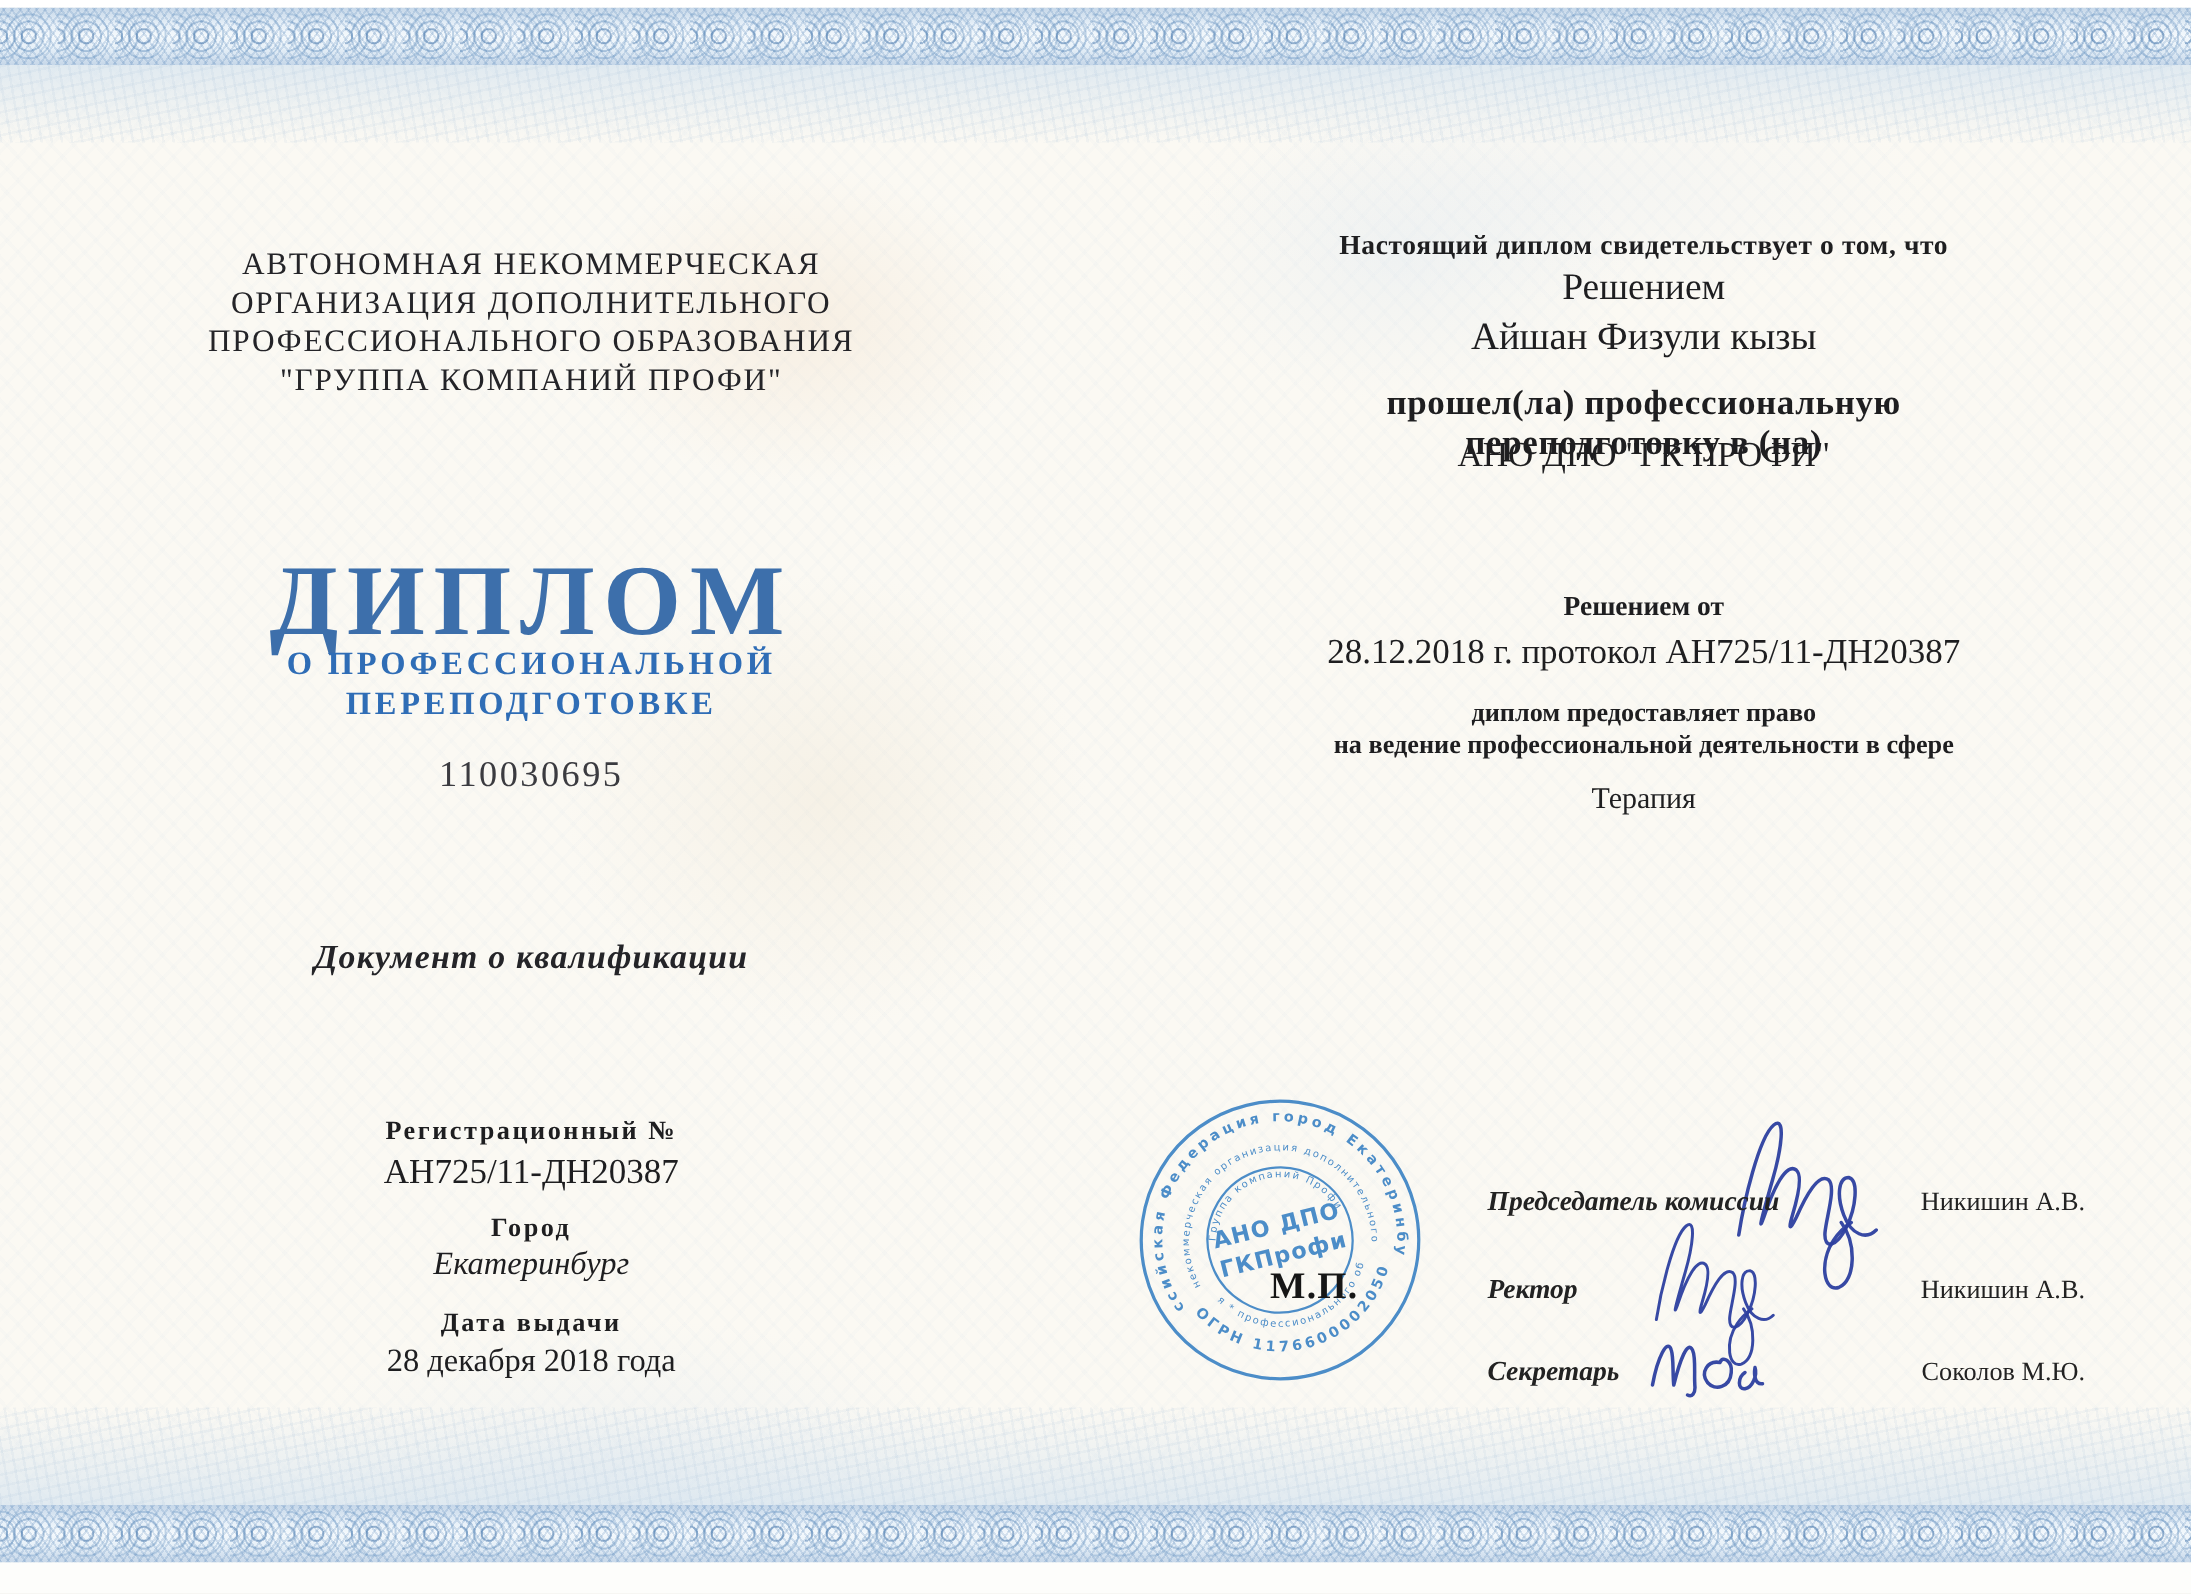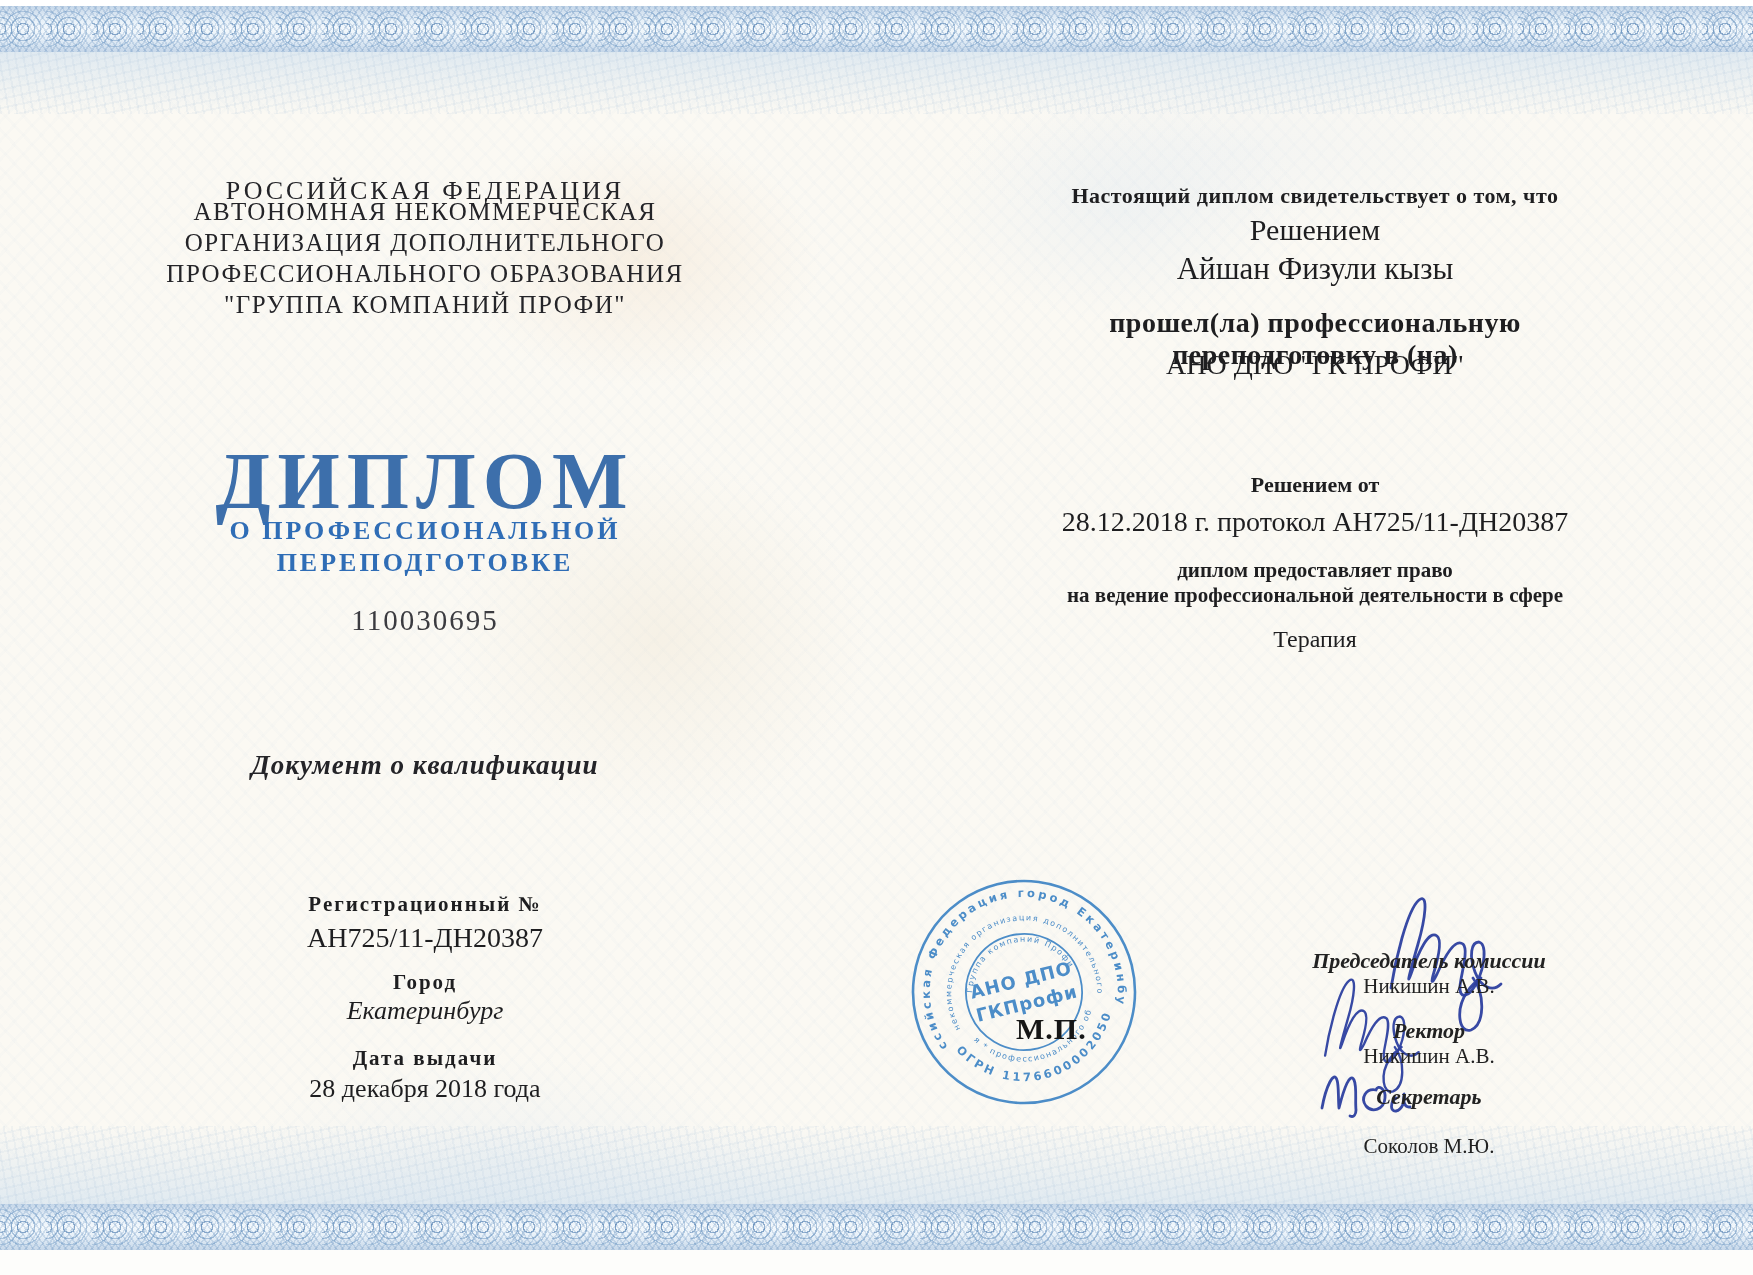--- a/index.html
+++ b/index.html
@@ -69,21 +69,21 @@
   .surname{top:213px; font-size:30px;}
   .given{top:251px; font-size:31px;}
   .completed{top:307px; font-size:28px; font-weight:bold; letter-spacing:.5px;}
   .institution{top:349px; font-size:28px;}
   .decision-label{top:472px; font-size:22px; font-weight:bold;}
   .decision-value{top:506px; font-size:28px;}
   .grants1{top:558px; font-size:21px; font-weight:bold;}
   .grants2{top:583px; font-size:21px; font-weight:bold;}
   .field{top:626px; font-size:24px;}
 
-  .sig-row{position:absolute; left:1190px; width:478px; display:flex; justify-content:space-between; align-items:center;flex-direction:column;}
+  .sig-row{position:absolute; left:1190px; width:478px; display:flex; justify-content:space-between; align-items:center;}
   .sig-row .role{font-style:italic; font-weight:600; font-size:22px; color:#222;}
   .sig-row .name{font-size:21px; color:#222;}
   .row1{top:948px;} .row2{top:1018px;} .row3{top:1084px;gap:24px;}
 
   .mp{position:absolute; left:1016px; top:1012px; font-size:30px; font-weight:600; color:#161616; letter-spacing:1px;}
 
   .seal{position:absolute; left:905px; top:873px; width:238px; height:238px; opacity:.93;}
   .seal text{fill:var(--stamp-blue,#3f85c5);}
   .seal .ring-small{font-family:"DejaVu Sans",sans-serif; font-size:8px; letter-spacing:1.5px;}
   .seal .ring-big{font-family:"DejaVu Sans",sans-serif; font-size:11.5px; letter-spacing:3px; font-weight:600;}
@@ -96,21 +96,20 @@
 
 <div class="page">
 
   <div class="band band-top"></div>
   <div class="wash wash-top"></div>
   <div class="wash wash-bottom"></div>
   <div class="band band-bottom"></div>
   <div class="white-edge-top"></div>
   <div class="white-edge-bottom"></div>
 
-  <div class="abs col-left country">РОССИЙСКАЯ ФЕДЕРАЦИЯ</div>
   <div class="abs col-left org">
     <div>АВТОНОМНАЯ НЕКОММЕРЧЕСКАЯ</div>
     <div>ОРГАНИЗАЦИЯ ДОПОЛНИТЕЛЬНОГО</div>
     <div>ПРОФЕССИОНАЛЬНОГО ОБРАЗОВАНИЯ</div>
     <div>"ГРУППА КОМПАНИЙ ПРОФИ"</div>
   </div>
   <div class="abs col-left diploma-title">ДИПЛОМ</div>
   <div class="abs col-left diploma-sub1">О ПРОФЕССИОНАЛЬНОЙ</div>
   <div class="abs col-left diploma-sub2">ПЕРЕПОДГОТОВКЕ</div>
   <div class="abs col-left diploma-number">110030695</div>

